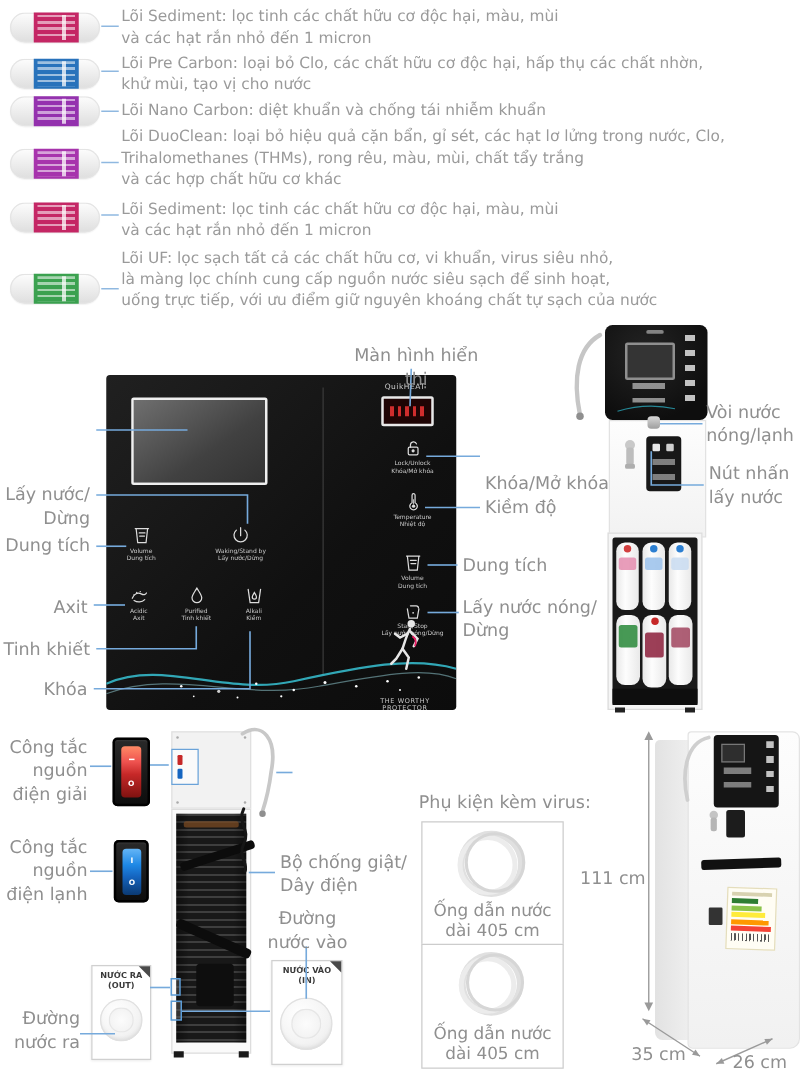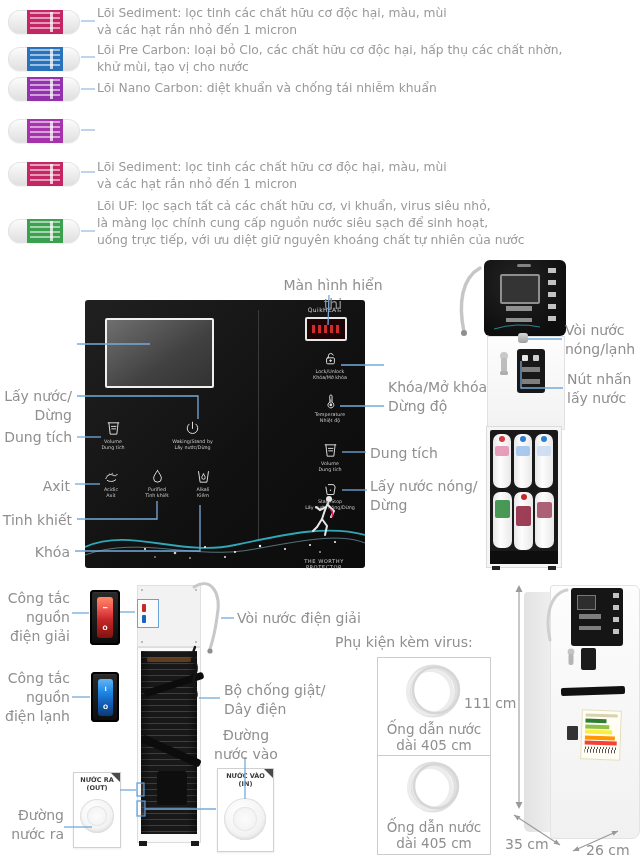--- a/index.html
+++ b/index.html
@@ -21,21 +21,21 @@
   .pbtn{position:absolute;display:flex;flex-direction:column;align-items:center;}
   .picon{width:17px;height:17px;}
   .plabel{font-size:4.8px;line-height:6px;color:#c9c9c9;text-align:center;white-space:pre-line;margin-top:2px;}
   .tag{position:absolute;background:#fff;border:1px solid #d0d0d0;box-shadow:0 1px 2px rgba(0,0,0,.08);z-index:20;}
   .fold{position:absolute;top:0;right:0;width:0;height:0;border-top:9px solid #4a4a4a;border-left:9px solid transparent;}
   .ttl{position:absolute;top:3px;width:100%;font-size:6.5px;font-weight:bold;color:#3a3a3a;text-align:center;white-space:pre-line;line-height:8px;}
   .knob{position:absolute;border-radius:50%;background:radial-gradient(circle at 38% 32%,#fff,#f3f3f3 60%,#e3e3e3);
     box-shadow:inset 0 0 0 1px #e0e0e0, inset 0 -2px 3px rgba(0,0,0,.07);}
   .knob::after{content:"";position:absolute;inset:22%;border-radius:50%;
     box-shadow:inset 0 0 0 1px #e6e6e6;background:radial-gradient(#fcfcfc,#efefef);}
-  .accbox{position:absolute;left:337px;width:112px;height:98px;border:1px solid #ccc;background:#fff;margin-left:40px;}
+  .accbox{position:absolute;left:337px;width:112px;height:98px;border:1px solid #ccc;background:#fff;}
   .acclabel{position:absolute;bottom:3px;width:100%;text-align:center;font-size:13.5px;line-height:16px;color:#8f8f8f;white-space:pre-line;}
   .swbox{position:absolute;border-radius:4px;background:linear-gradient(180deg,#2a2a2a,#0c0c0c);
     box-shadow:inset 0 0 0 2px #000, inset 0 2px 2px rgba(255,255,255,.18);z-index:20;}
   .rocker{position:absolute;left:7px;top:7px;width:16px;border-radius:3px;overflow:hidden;}
   .swglyph{position:absolute;width:100%;text-align:center;color:#fff;font-size:6px;font-weight:bold;}
   .bottle{position:absolute;background:linear-gradient(90deg,#e8e8e8,#fdfdfd 40%,#e9e9e9);border-radius:7px;}
   .cap{position:absolute;left:50%;top:2px;width:6px;height:6px;margin-left:-3px;border-radius:50%;}
   .bband{position:absolute;left:2px;right:2px;border-radius:2px;opacity:.88;}
   .lines{position:absolute;left:0;top:0;z-index:50;pointer-events:none;}
   .qdisp{position:absolute;left:220px;top:17px;width:38px;height:20px;border:2px solid #e8e8e8;border-radius:2px;background:#1e0404;}
@@ -65,25 +65,28 @@
     </div>
   <div class="capsule" style="top:219px">
       <div class="band" style="background-color: rgb(46, 156, 68);"></div>
     </div>
 
   <div class="desc" style="top:5px">Lõi Sediment: lọc tinh các chất hữu cơ độc hại, màu, mùi
 và các hạt rắn nhỏ đến 1 micron</div>
   <div class="desc" style="top:42px">Lõi Pre Carbon: loại bỏ Clo, các chất hữu cơ độc hại, hấp thụ các chất nhờn,
 khử mùi, tạo vị cho nước</div>
   <div class="desc" style="top:80px">Lõi Nano Carbon: diệt khuẩn và chống tái nhiễm khuẩn</div>
+  <div class="desc" style="top:101px">Lõi DuoClean: loại bỏ hiệu quả cặn bẩn, gỉ sét, các hạt lơ lửng trong nước, Clo,
+Trihalomethanes (THMs), rong rêu, màu, mùi, chất tẩy trắng
+và các hợp chất hữu cơ khác</div>
   <div class="desc" style="top:159px">Lõi Sediment: lọc tinh các chất hữu cơ độc hại, màu, mùi
 và các hạt rắn nhỏ đến 1 micron</div>
   <div class="desc" style="top:198px">Lõi UF: lọc sạch tất cả các chất hữu cơ, vi khuẩn, virus siêu nhỏ,
 là màng lọc chính cung cấp nguồn nước siêu sạch để sinh hoạt,
-uống trực tiếp, với ưu diệt giữ nguyên khoáng chất tự nhiên của nước</div>
+uống trực tiếp, với ưu điểm giữ nguyên khoáng chất tự sạch của nước</div>
 
   <div class="panel">
     <div class="abs" style="left:20px;top:18px;width:105px;height:66px;border:2px solid #efefef;border-radius:2px;background:linear-gradient(145deg,#6f6f6f,#414141 60%,#323232)"></div>
     <div class="abs" style="left:173px;top:10px;width:1px;height:230px;background:#3a3a3a"></div>
     <div class="abs" style="left:195px;top:6px;width:88px;text-align:center;font-size:6px;color:#cfcfcf;letter-spacing:.4px">QuikHEAT</div>
     <div class="qdisp"></div>
 
     <div class="pbtn" style="left:215px;top:50px;width:60px">
       <svg class="picon" viewBox="0 0 24 24" fill="none" stroke="#dcdcdc" stroke-width="1.4" stroke-linecap="round">
           <rect x="6.5" y="11" width="11" height="8.5" rx="1.5"></rect>
@@ -196,21 +199,21 @@
   </div>
 
   <div class="lbl c" style="left:277px;top:276px;width:112px">Màn hình hiển thị</div>
   <div class="lbl r" style="left:0;top:387px;width:72px">Lấy nước/
 Dừng</div>
   <div class="lbl r" style="left:0;top:428px;width:72px">Dung tích</div>
   <div class="lbl r" style="left:0;top:477px;width:70px">Axit</div>
   <div class="lbl r" style="left:0;top:511px;width:72px">Tinh khiết</div>
   <div class="lbl r" style="left:0;top:543px;width:70px">Khóa</div>
   <div class="lbl" style="left:388px;top:378px">Khóa/Mở khóa</div>
-  <div class="lbl" style="left:388px;top:397px">Dừng độ</div>
+  <div class="lbl" style="left:388px;top:397px">Kiềm độ</div>
   <div class="lbl" style="left:370px;top:444px">Dung tích</div>
   <div class="lbl" style="left:370px;top:477px">Lấy nước nóng/
 Dừng</div>
 
   <div class="abs" style="left:484px;top:260px;width:82px;height:76px;border-radius:6px;background:radial-gradient(circle at 40% 30%,#242424,#0e0e0e 75%);z-index:10">
     <div class="abs" style="left:33px;top:4px;width:14px;height:3px;border-radius:2px;background:#9e9e9e;opacity:.8"></div>
     <div class="abs" style="left:16px;top:14px;width:36px;height:26px;border:2px solid #8f8f8f;border-radius:2px;background:#343434"></div>
     <div class="abs iconcol" style="left:64px;top:8px;width:8px;height:58px"></div>
     <div class="abs iconcol" style="left:22px;top:46px;width:26px;height:16px;opacity:.7"></div>
     <svg class="abs" style="left:8px;top:60px" width="50" height="12">
@@ -311,21 +314,20 @@
   <svg class="abs" style="left:185px;top:645px;z-index:12" width="30" height="56">
     <path d="M10 2 C4 14 16 18 10 30 C5 40 14 46 11 52" stroke="#161616" stroke-width="2.4" fill="none" stroke-linecap="round"></path>
   </svg>
 
   <div class="lbl r" style="left:0;top:589px;width:70px">Công tắc
 nguồn
 điện giải</div>
   <div class="lbl r" style="left:0;top:669px;width:70px">Công tắc
 nguồn
 điện lạnh</div>
-  <div class="lbl" style="left:237px;top:609px">Vòi nước điện giải</div>
   <div class="lbl" style="left:224px;top:681px">Bộ chống giật/
 Dây điện</div>
   <div class="lbl c" style="left:214px;top:726px;width:64px">Đường
 nước vào</div>
   <div class="lbl r" style="left:2px;top:806px;width:62px">Đường
 nước ra</div>
 
   <div class="tag" style="left:73px;top:772px;width:46px;height:74px">
     <div class="fold"></div>
     <div class="ttl">NƯỚC RA

